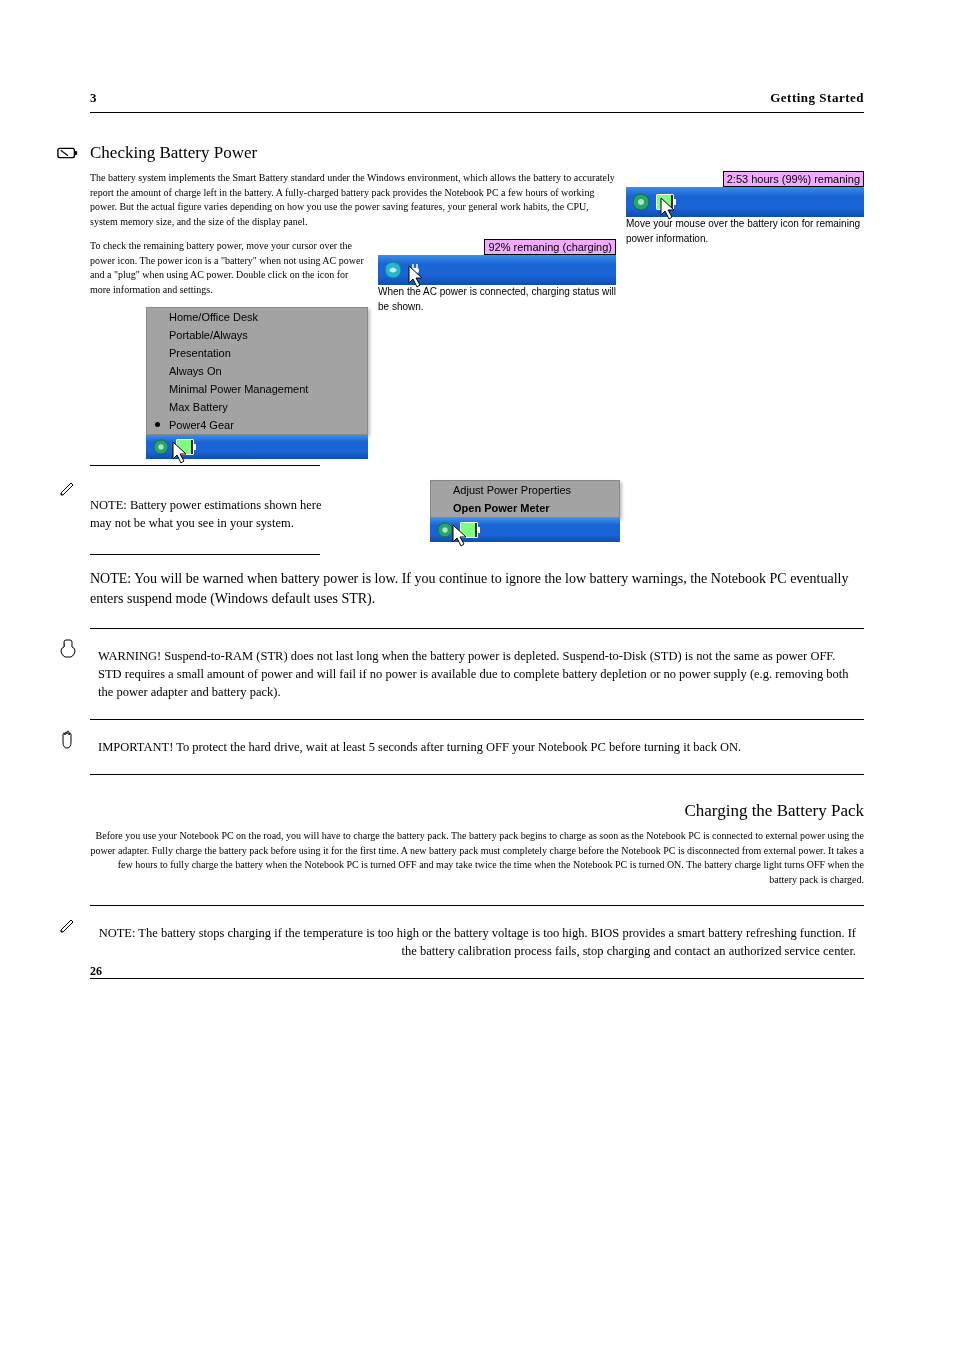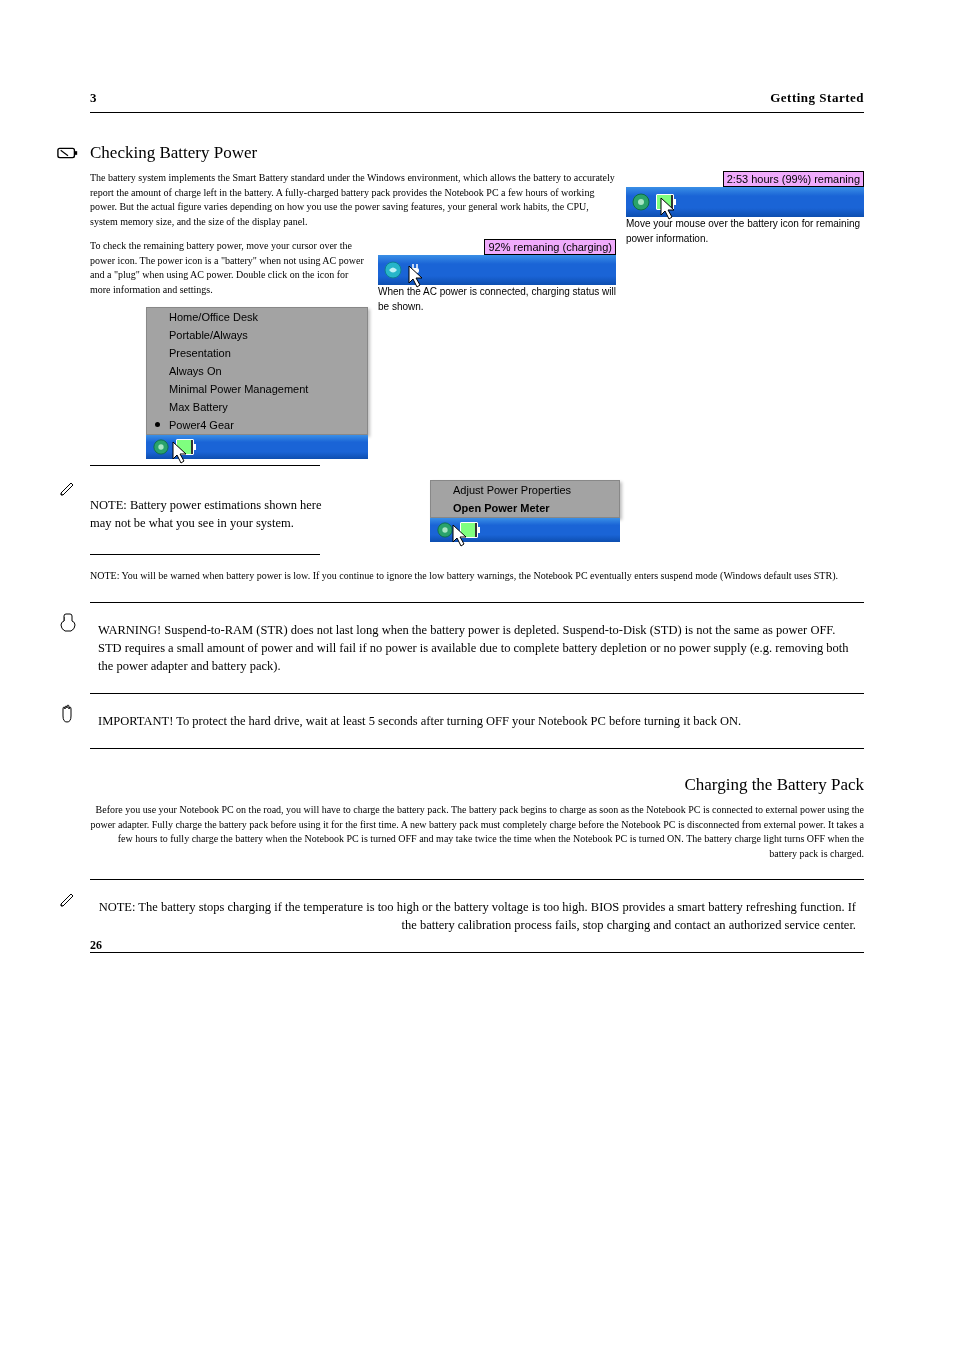--- a/index.html
+++ b/index.html
@@ -316,21 +316,21 @@
                   <path d="M1 1 L1 18 L5 14 L9 22 L12 20 L8 13 L14 13 Z" fill="#fff" stroke="#000" stroke-width="1"></path>
                 </svg>
             </span>
           </div>
         </div>
       </div>
 
 
       <div class="note-partial-rule" style="margin-top:12px;"></div>
 
-      <p style="font-size:10px; line-height:1.45; margin:6px 0 0 0;">NOTE: You will be warned when battery power is low. If you continue to ignore the low battery warnings, the Notebook PC eventually enters suspend mode (Windows default uses STR).</p>
+      <p style="font-size:14px; line-height:1.45; margin:6px 0 0 0;">NOTE: You will be warned when battery power is low. If you continue to ignore the low battery warnings, the Notebook PC eventually enters suspend mode (Windows default uses STR).</p>
     </div>
 
     <div class="callout" style="margin-top:18px;">
       <span class="section-icon">
         <svg width="20" height="20" viewBox="0 0 20 20">
             <path d="M7 18 Q3 16 3 12 Q3 9 6 8 L6 3 Q6 1 8 1 L12 1 Q14 1 14 3 L14 8 Q17 9 17 12 Q17 16 13 18 Z" fill="none" stroke="#000" stroke-width="1"></path>
             <path d="M7 5 L6 5 M7 7 L6 7" stroke="#000"></path>
           </svg>
       </span>
       <p>WARNING! Suspend-to-RAM (STR) does not last long when the battery power is depleted. Suspend-to-Disk (STD) is not the same as power OFF. STD requires a small amount of power and will fail if no power is available due to complete battery depletion or no power supply (e.g. removing both the power adapter and battery pack).</p>

